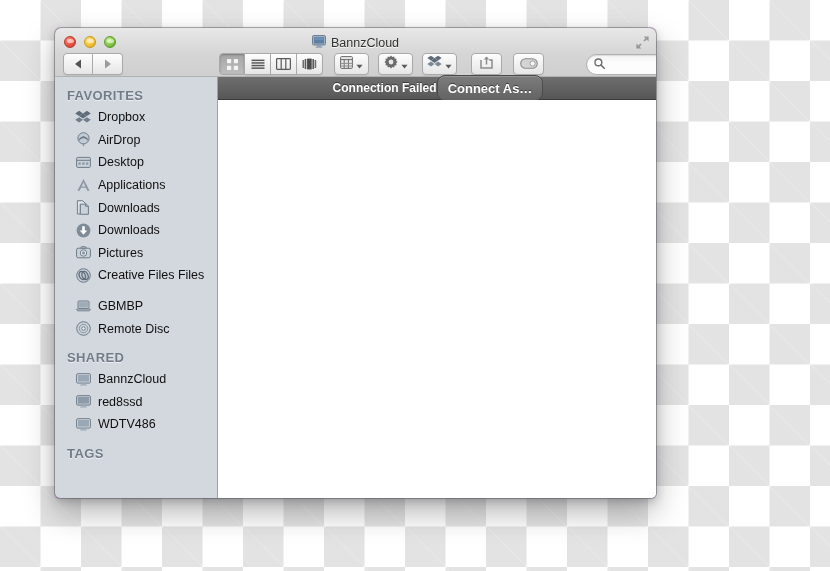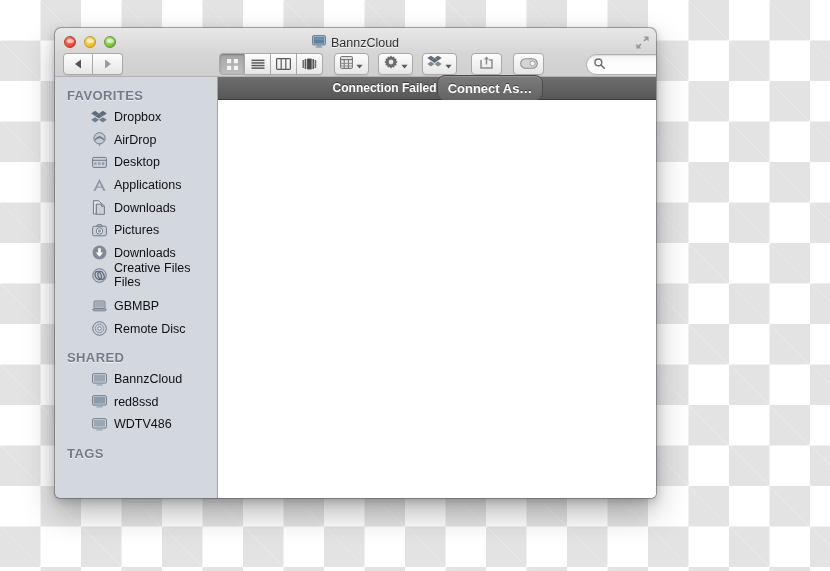--- a/index.html
+++ b/index.html
@@ -182,21 +182,21 @@
     font-weight: bold;
     letter-spacing: 0.4px;
     color: #717c88;
     padding: 2px 0 3px 12px;
     text-shadow: 0 1px 0 rgba(255,255,255,0.6);
   }
   .sb-item {
     height: 22.6px;
     display: flex;
     align-items: center;
-    padding-left: 36px;
+    padding-left: 20px;
     font-size: 12.5px;
     color: #0f0f10;
     cursor: default;
   }
   .sb-item .sbicon {
     width: 16px; height: 16px;
     margin-right: 7px;
     flex: 0 0 16px;
     display: flex;
     align-items: center;
@@ -471,43 +471,43 @@
             <path d="M4.4 3.4 H9.6 L12.4 6.2 V14.3 H4.4 Z" fill="#c9d1d9" stroke="#6f7b88"></path>
             <path d="M9.6 3.4 V6.2 H12.4" fill="#a7b2bd" stroke="#6f7b88"></path>
             <path d="M1.4 0.7 H6.6 L9.4 3.5 V4.2 H4.2 V14 H1.4 Z" fill="#dde3e9" stroke="#6f7b88"></path>
           </svg>
         </span>
         <span>Downloads</span>
       </div>
 
       <div class="sb-item">
         <span class="sbicon">
+          <svg width="15" height="15" viewBox="0 0 15 15">
+            <circle cx="7.5" cy="7.5" r="6.9" fill="#7f8b97"></circle>
+            <path d="M6.2 3.2 H8.8 V7.6 H11.2 L7.5 11.8 L3.8 7.6 H6.2 Z" fill="#ffffff"></path>
+          </svg>
+        </span>
+        <span>Downloads</span>
+      </div>
+
+      <div class="sb-item">
+        <span class="sbicon">
           <svg width="15" height="13" viewBox="0 0 15 13">
             <rect x="0.6" y="2.2" width="13.8" height="9.6" rx="1.6" fill="#c9d1d9" stroke="#6f7b88"></rect>
             <path d="M4.6 2.2 L5.6 0.7 H9.4 L10.4 2.2 Z" fill="#c9d1d9" stroke="#6f7b88"></path>
             <circle cx="7.5" cy="7" r="3.2" fill="#eef1f4" stroke="#6f7b88"></circle>
             <circle cx="7.5" cy="7" r="1.7" fill="#8d98a4"></circle>
           </svg>
         </span>
         <span>Pictures</span>
       </div>
 
       <div class="sb-item">
         <span class="sbicon">
           <svg width="15" height="15" viewBox="0 0 15 15">
-            <circle cx="7.5" cy="7.5" r="6.9" fill="#7f8b97"></circle>
-            <path d="M6.2 3.2 H8.8 V7.6 H11.2 L7.5 11.8 L3.8 7.6 H6.2 Z" fill="#ffffff"></path>
-          </svg>
-        </span>
-        <span>Downloads</span>
-      </div>
-
-      <div class="sb-item">
-        <span class="sbicon">
-          <svg width="15" height="15" viewBox="0 0 15 15">
             <circle cx="7.5" cy="7.5" r="6.8" fill="#c3ccd6" stroke="#6f7b88"></circle>
             <ellipse cx="6.2" cy="7.5" rx="2.9" ry="4.2" fill="none" stroke="#5f6b78" stroke-width="1.3" transform="rotate(-25 6.2 7.5)"></ellipse>
             <ellipse cx="9.0" cy="7.5" rx="2.9" ry="4.2" fill="none" stroke="#5f6b78" stroke-width="1.3" transform="rotate(-25 9.0 7.5)"></ellipse>
           </svg>
         </span>
         <span>Creative Files Files</span>
       </div>
 
       <div class="sb-sep"></div>
 

